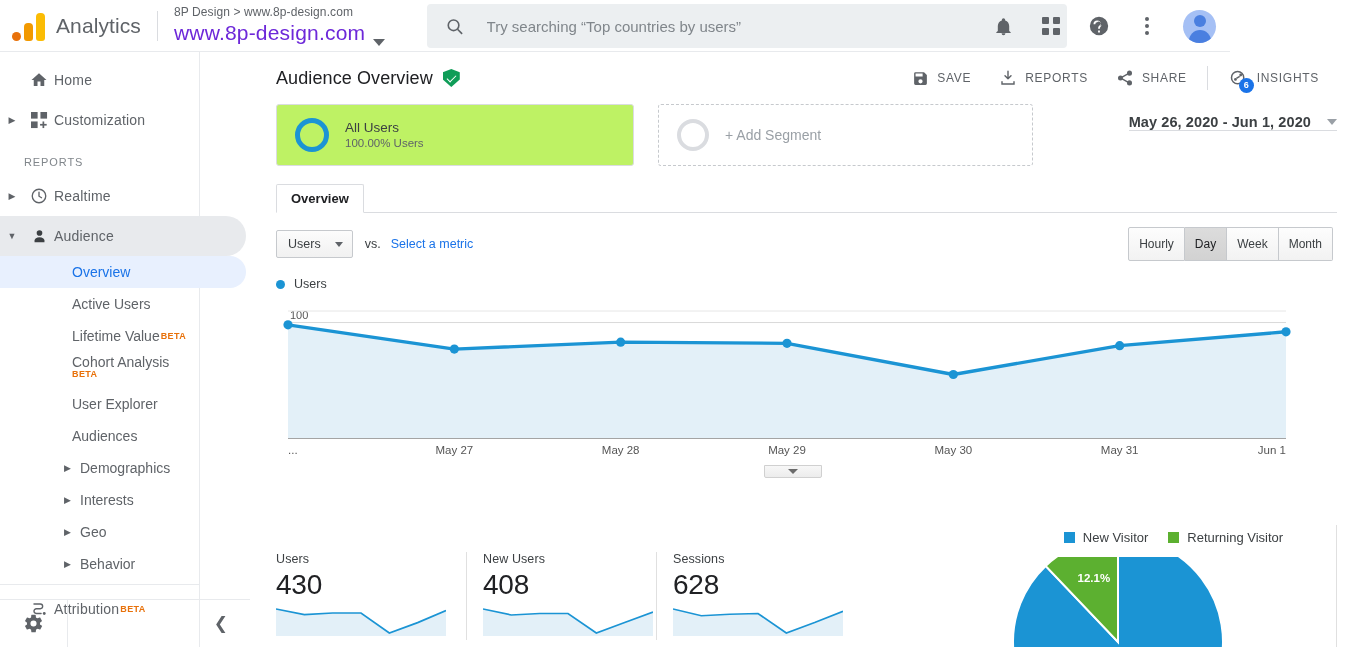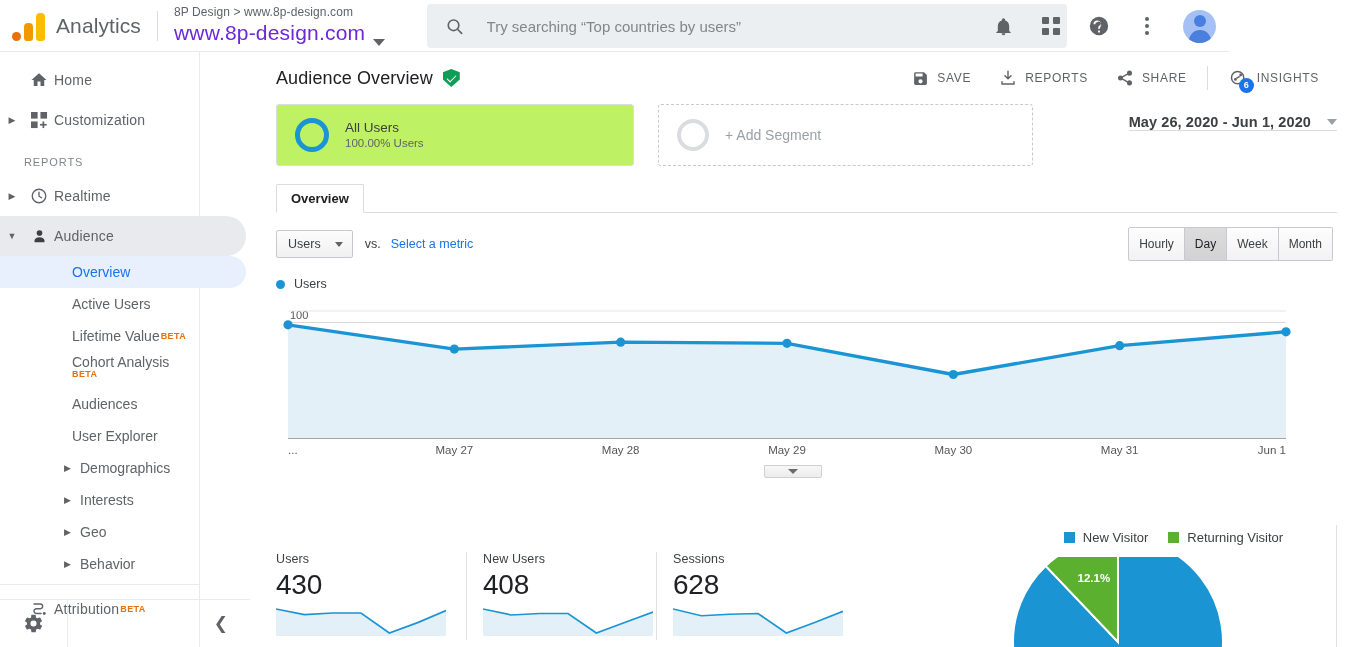--- a/index.html
+++ b/index.html
@@ -331,24 +331,24 @@
   </div>
   <div class="sub-item">
     <span>Lifetime Value</span>
       <span class="beta">BETA</span>
   </div>
   <div class="sub-item" style="height:36px;align-items:flex-start;padding-top:2px;flex-direction:column;">
     <span>Cohort Analysis</span>
     <span class="beta-below">BETA</span>
   </div>
   <div class="sub-item">
+    <span>User Explorer</span>
+  </div>
+  <div class="sub-item">
     <span>Audiences</span>
-  </div>
-  <div class="sub-item">
-    <span>User Explorer</span>
   </div>
   <div class="sub-item has-arrow">
     <span class="sub-arrow">▶</span>
     <span>Demographics</span>
   </div>
   <div class="sub-item has-arrow">
     <span class="sub-arrow">▶</span>
     <span>Interests</span>
   </div>
   <div class="sub-item has-arrow">

